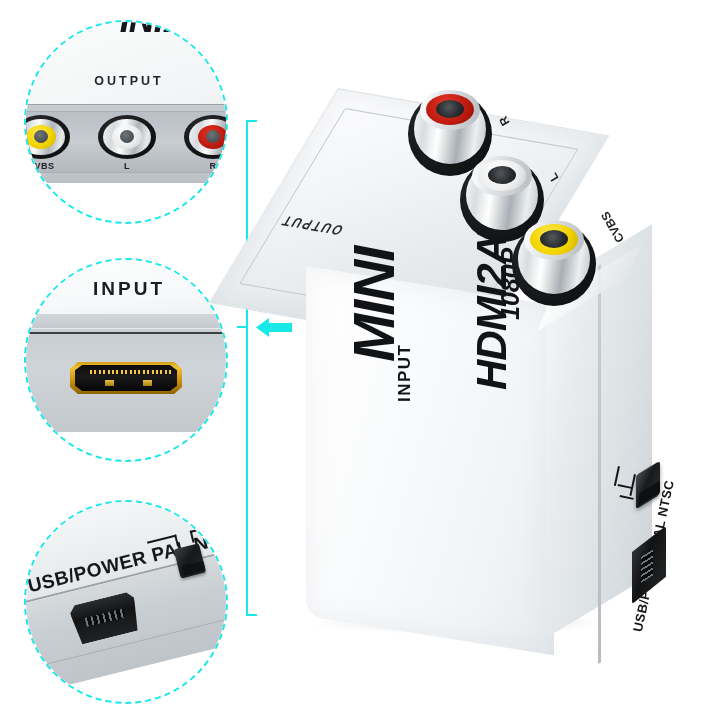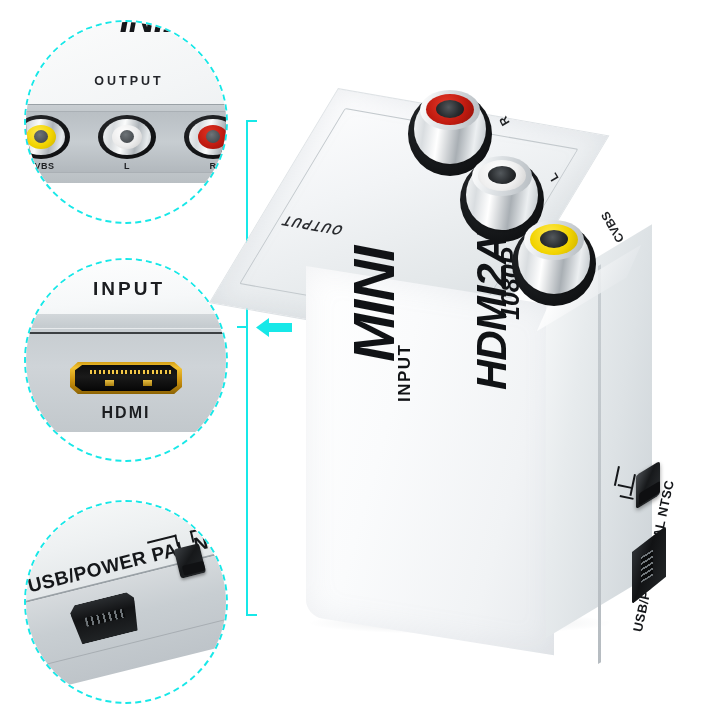--- a/index.html
+++ b/index.html
@@ -237,21 +237,20 @@
       <div class="c2-seam"></div>
 
       <div class="hdmi">
         <div class="hdmi-shell"></div>
         <div class="hdmi-cav">
           <div class="hdmi-pins"></div>
           <div class="hdmi-blk a"></div>
           <div class="hdmi-blk b"></div>
         </div>
       </div>
-      <div class="hdmi-lbl">HDMI</div>
     </div>
   </div>
 
   <div class="callout" id="callout-usb">
     <div class="callout-inner">
       <div class="c3-tilt">
         <div class="c3-top"></div>
         <div class="c3-edge"></div>
         <div class="c3-face"></div>
         <div class="c3-edge2"></div>

